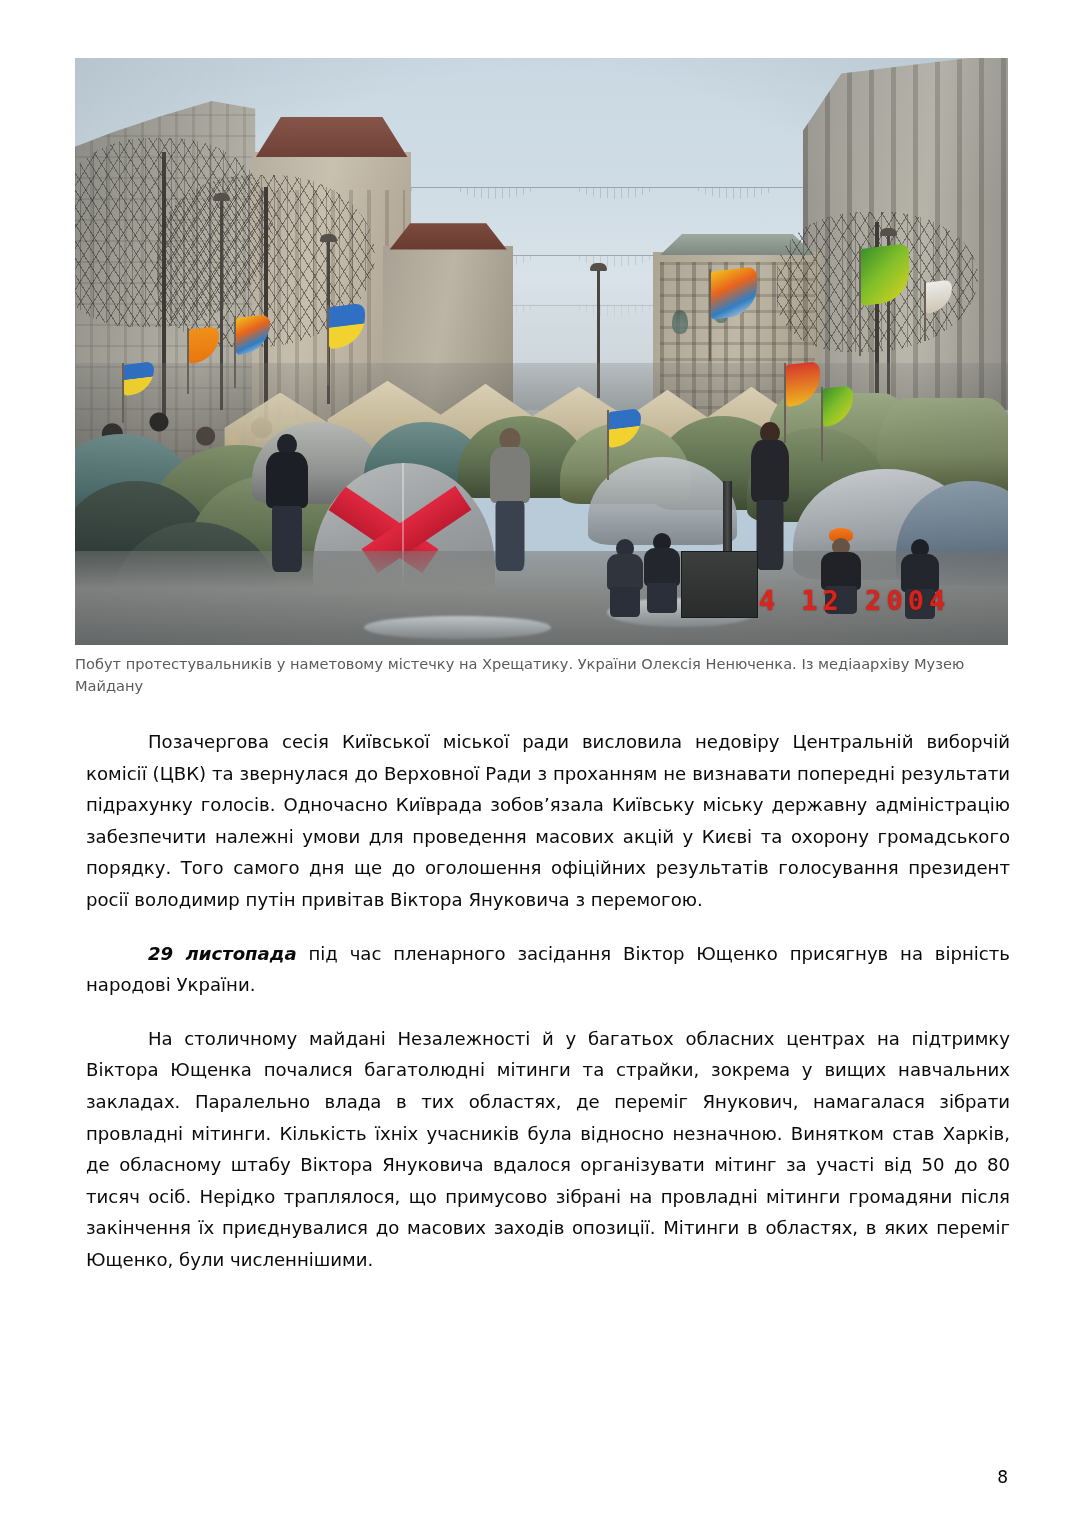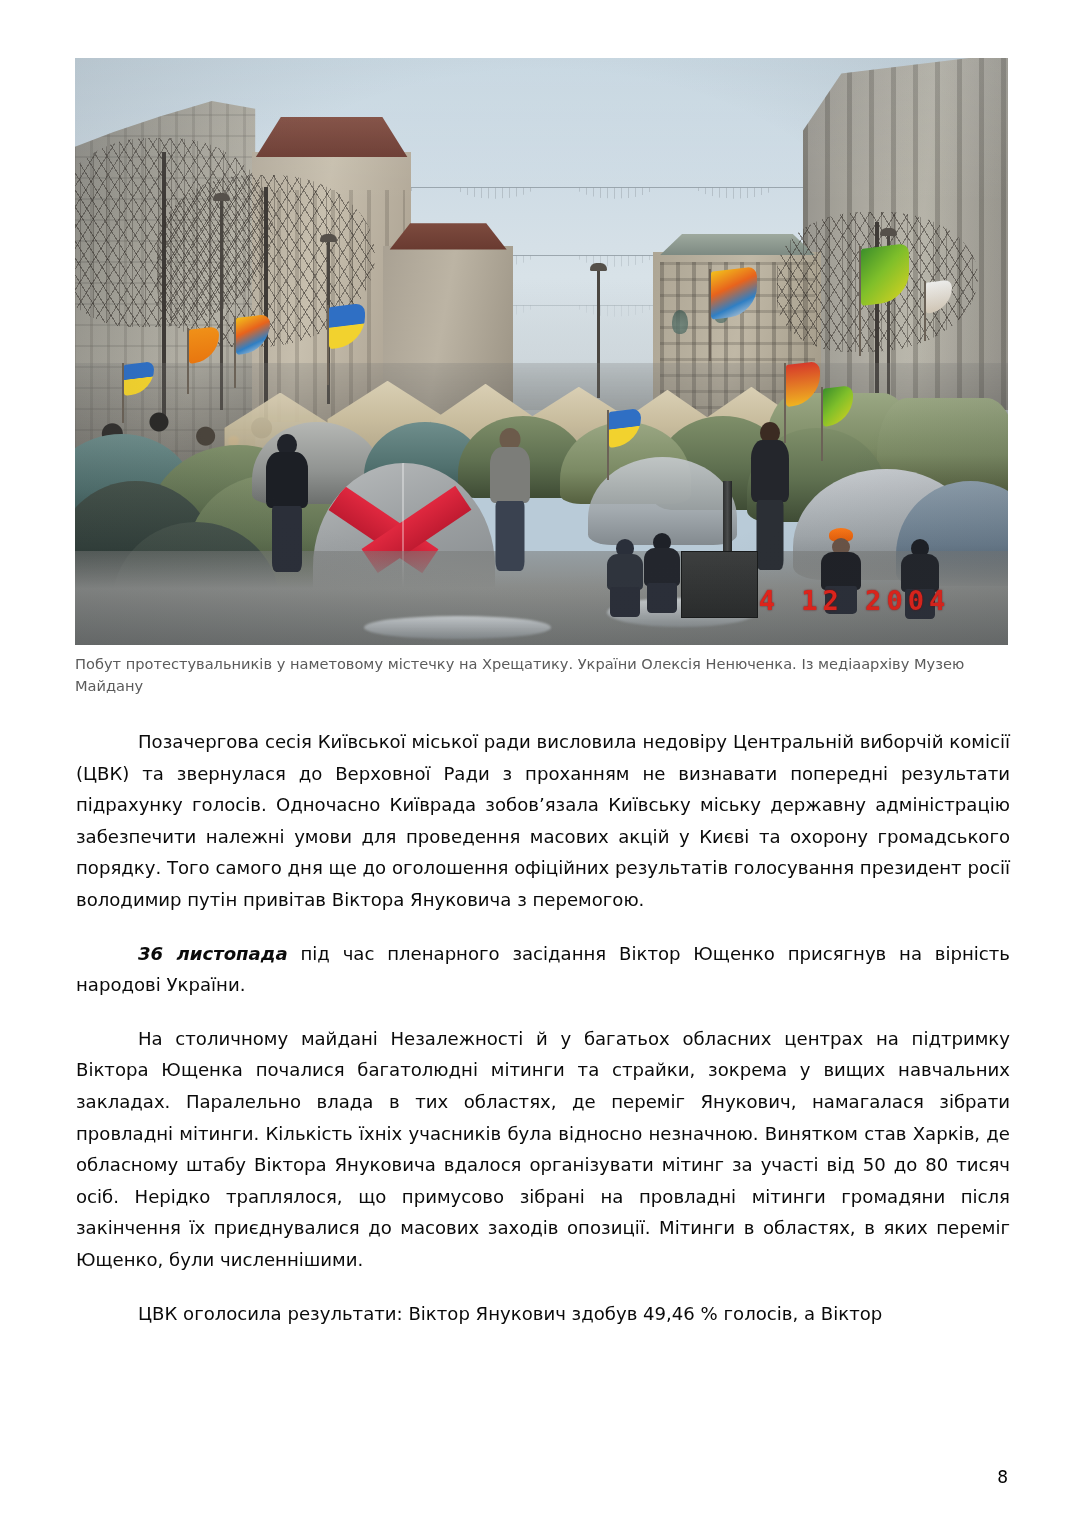--- a/index.html
+++ b/index.html
@@ -394,21 +394,21 @@
     top: 726px;
     width: 934px;
     color:#0a0a0a;
     font-family: "DejaVu Sans", "Liberation Sans", sans-serif;
     font-size: 18.1px;
     line-height: 31.6px;
     text-align: justify;
     text-justify: inter-word;
   }
   .body-text p{
-    margin: 0 0 22px 0;
+    margin: 0 0 22px 10px;
     text-indent: 62px;
   }
   .body-text p:last-child{ margin-bottom:0; }
   .lead{
     font-weight: 700;
     font-style: italic;
   }
 
   
   .page-number{
@@ -607,24 +607,23 @@
       <div class="photo-grade"></div>
     </div>
   </figure>
 
   <div class="caption">Побут протестувальників у наметовому містечку на Хрещатику. України Олексія Ненюченка. Із медіаархіву Музею Майдану</div>
 
   <div class="body-text">
 
     <p><span>Позачергова сесія Київської міської ради висловила недовіру Центральній виборчій комісії (ЦВК) та звернулася до Верховної Ради з проханням не визнавати попередні результати підрахунку голосів. Одночасно Київрада зобов’язала Київську міську державну адміністрацію забезпечити належні умови для проведення масових акцій у Києві та охорону громадського порядку. Того самого дня ще до оголошення офіційних результатів голосування президент росії володимир путін привітав Віктора Януковича з перемогою.</span></p>
 
-    <p><span class="lead">36 листопада</span><span> під час пленарного засідання Віктор Ющенко присягнув на вірність народові України.</span></p>
+    <p><span class="lead">29 листопада</span><span> під час пленарного засідання Віктор Ющенко присягнув на вірність народові України.</span></p>
 
     <p><span>На столичному майдані Незалежності й у багатьох обласних центрах на підтримку Віктора Ющенка почалися багатолюдні мітинги та страйки, зокрема у вищих навчальних закладах. Паралельно влада в тих областях, де переміг Янукович, намагалася зібрати провладні мітинги. Кількість їхніх учасників була відносно незначною. Винятком став Харків, де обласному штабу Віктора Януковича вдалося організувати мітинг за участі від 50 до 80 тисяч осіб. Нерідко траплялося, що примусово зібрані на провладні мітинги громадяни після закінчення їх приєднувалися до масових заходів опозиції. Мітинги в областях, в яких переміг Ющенко, були численнішими.</span></p>
 
 
-    <p><span>ЦВК оголосила результати: Віктор Янукович здобув 49,46 % голосів, а Віктор</span></p>
 
   </div>
 
   <div class="page-number">8</div>
 
 </div>
 
 </body></html>

